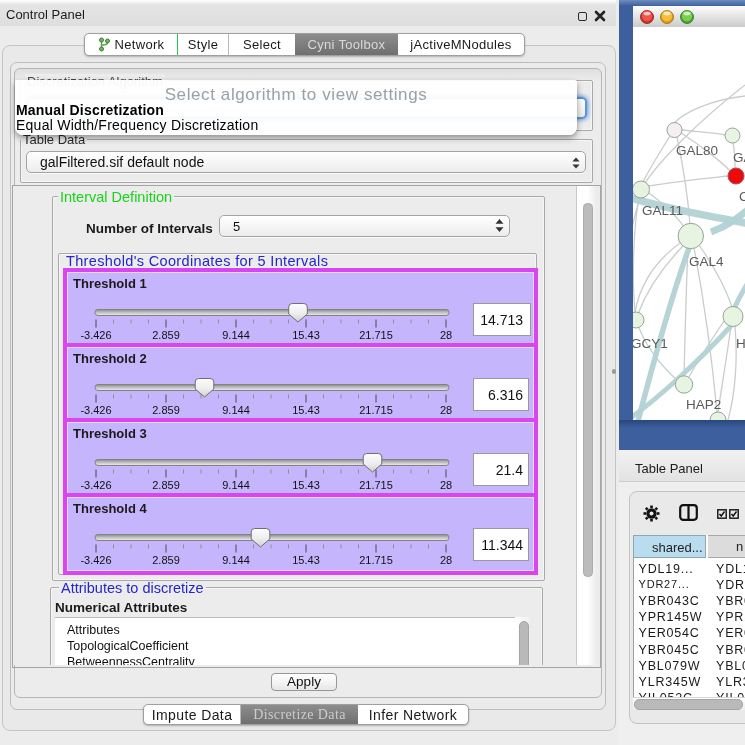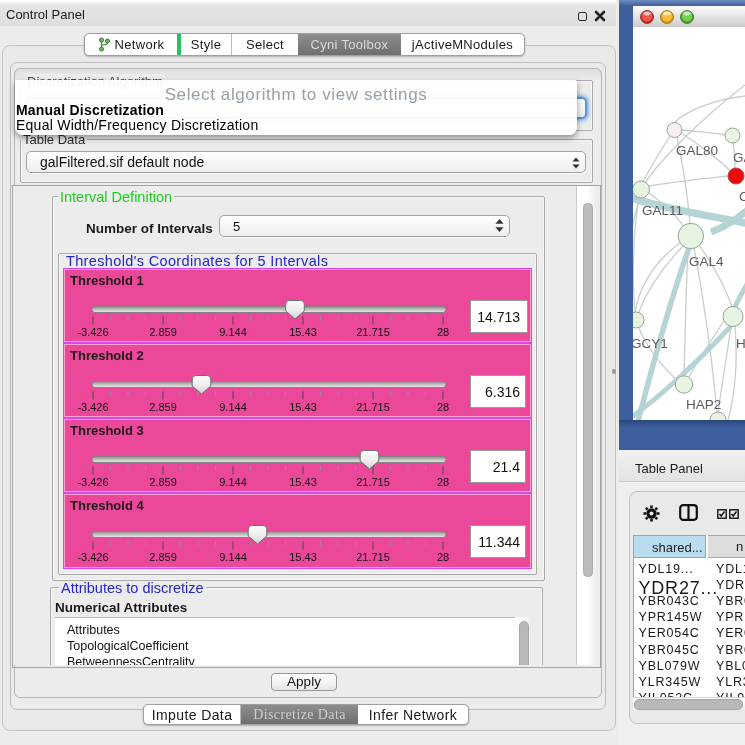--- a/index.html
+++ b/index.html
@@ -1,21 +1,21 @@
 <!DOCTYPE html>
 <html><head><meta charset="utf-8">
 <style>
 html,body{margin:0;padding:0;}
 body{width:745px;height:745px;overflow:hidden;font-family:"Liberation Sans",sans-serif;}
 .a{position:absolute;}
 .grp{position:absolute;border:1px solid #a9a9a9;border-radius:2px;box-shadow:inset 0 0 0 1px rgba(255,255,255,.55);}
 .glab{position:absolute;background:#ececec;padding:0 2px;line-height:13px;}
 .combo{position:absolute;border:1px solid #a3a3a3;border-radius:5px;background:linear-gradient(#ffffff,#f2f2f2 70%,#ececec);box-shadow:0 1px 0 rgba(255,255,255,.7);}
 .ctext{position:absolute;font-size:13.5px;color:#111;}
-.box{position:absolute;border:1px solid #d946ef;background:#ec4899;box-shadow:inset 0 0 0 1px rgba(255,255,255,.5);}
+.box{position:absolute;border:4px solid #d946ef;background:#c4b5fd;box-shadow:inset 0 0 0 1px rgba(255,255,255,.5);}
 .vbox{position:absolute;border:1px solid #9a9a9a;background:#fff;font-size:14px;color:#111;text-align:right;}
 </style></head>
 <body>
 <div class="a" style="left:0;top:0;width:745px;height:745px;background:#ececec;">
 
 <div class="a" style="left:0;top:0;width:619px;height:745px;background:#ececec;overflow:hidden;">
 <div class="a" style="left:0;top:0;width:616px;height:26px;background:linear-gradient(#ffffff,#e4e4e4 20%,#dedede);"></div>
 <div class="a" style="left:6px;top:6.5px;font-size:13px;color:#1c1c1c;">Control Panel</div>
 <div class="a" style="left:578px;top:11.5px;width:7px;height:7px;border:1.6px solid #2a2a2a;border-radius:2px;"></div>
 <svg class="a" style="left:594px;top:10px;" width="12" height="12" viewBox="0 0 12 12">
@@ -243,21 +243,21 @@
 <div class="a" style="left:54px;top:437px;font-size:12.5px;color:#111;">Attributes</div>
 <div class="a" style="left:54px;top:453px;font-size:12.5px;color:#111;">TopologicalCoefficient</div>
 <div class="a" style="left:54px;top:469px;font-size:12.5px;color:#111;">BetweennessCentrality</div>
 <div class="a" style="left:502px;top:431px;width:15px;height:60px;background:linear-gradient(to right,#ffffff,#f0f0f0);"></div>
 <div class="a" style="left:505.5px;top:435px;width:8px;height:55px;background:#b9b9b9;border:1px solid #a5a5a5;border-radius:5px 5px 0 0;"></div>
 <div class="a" style="left:563px;top:0px;width:19px;height:479px;background:linear-gradient(to right,#ffffff 55%,#ededed);border-left:1px solid #c9c9c9;"></div>
 <div class="a" style="left:569.5px;top:17px;width:8px;height:372px;background:#bcbcbc;border:0.5px solid #ababab;border-radius:4.5px;"></div>
 </div>
 <div class="a" style="left:271px;top:673px;width:64px;height:15px;border:1px solid #979797;border-radius:4px;background:linear-gradient(#ffffff,#f2f2f2 60%,#e6e6e6);text-align:center;font-size:13.5px;color:#111;padding-top:1px;line-height:14px;">Apply</div>
 <div class="a" style="left:84px;top:33px;width:439px;height:21px;border:1px solid #9f9f9f;border-radius:5px;background:#fff;box-shadow:0 1px 2px rgba(0,0,0,.25);overflow:hidden;display:flex;">
-<div style="width:92px;height:100%;border-right:4px solid #22c55e;display:flex;align-items:center;justify-content:center;font-size:13px;letter-spacing:0.3px;color:#1a1a1a;"><svg width="13" height="15" viewBox="0 0 13 15" style="margin-right:4px;">
+<div style="width:92px;height:100%;border-right:1px solid #22c55e;display:flex;align-items:center;justify-content:center;font-size:13px;letter-spacing:0.3px;color:#1a1a1a;"><svg width="13" height="15" viewBox="0 0 13 15" style="margin-right:4px;">
             <path d="M3.5 4 L3.5 11 M3.5 8 C3.5 8 9.5 8.5 9.5 5.5" stroke="#58a04e" stroke-width="1.4" fill="none"></path>
             <circle cx="3.5" cy="3" r="2" fill="#6cb95f" stroke="#3f7a37" stroke-width="1"></circle>
             <circle cx="3.5" cy="12" r="2" fill="#6cb95f" stroke="#3f7a37" stroke-width="1"></circle>
             <circle cx="9.5" cy="4" r="2" fill="#6cb95f" stroke="#3f7a37" stroke-width="1"></circle>
           </svg>Network</div>
 <div style="width:50px;height:100%;border-right:1px solid #b9b9b9;display:flex;align-items:center;justify-content:center;font-size:13px;letter-spacing:0.3px;color:#1a1a1a;">Style</div>
 <div style="width:66px;height:100%;display:flex;align-items:center;justify-content:center;font-size:13px;letter-spacing:0.3px;color:#1a1a1a;">Select</div>
 <div style="width:103px;height:100%;background:linear-gradient(#8d8d8d,#6f6f6f);display:flex;align-items:center;justify-content:center;font-size:13px;letter-spacing:0.3px;color:#d9d9d9;">Cyni Toolbox</div>
 <div style="flex:1;height:100%;display:flex;align-items:center;justify-content:center;font-size:13px;letter-spacing:0.3px;color:#1a1a1a;">jActiveMNodules</div>
 </div>
@@ -367,21 +367,21 @@
 <svg class="a" style="left:110px;top:59px;" width="10" height="10" viewBox="0 0 10 10">
         <rect x="0.8" y="0.8" width="8.4" height="8.4" fill="none" stroke="#111" stroke-width="1.4"></rect>
         <path d="M2.5 5 L4.2 7 L7.5 2.5" fill="none" stroke="#111" stroke-width="1.4"></path>
       </svg>
 <div class="a" style="left:14px;top:85px;width:112px;height:174px;background:#fff;border-left:1px solid #9e9e9e;"></div>
 <div class="a" style="left:14px;top:85px;width:73px;height:23px;background:#badcef;border:1px solid #8fa6b4;box-sizing:border-box;"></div>
       <div class="a" style="left:33px;top:90px;font-size:13px;color:#222;">shared...</div>
 <div class="a" style="left:89px;top:85px;width:37px;height:23px;background:#dcdcdc;border-top:1px solid #a8a8a8;border-bottom:1px solid #a8a8a8;box-sizing:border-box;font-size:13px;color:#222;line-height:22px;padding-left:28px;">n</div>
 <div class="a" style="left:19.5px;top:111.5px;font-size:12.5px;letter-spacing:0.8px;color:#1a1a1a;">YDL19...</div>
 <div class="a" style="left:97px;top:111.5px;font-size:12.5px;letter-spacing:0.8px;color:#1a1a1a;">YDL1</div>
-<div class="a" style="left:19.5px;top:127.7px;font-size:18px;letter-spacing:0.8px;color:#1a1a1a;">YDR27...</div>
+<div class="a" style="left:19.5px;top:127.7px;font-size:11px;letter-spacing:0.8px;color:#1a1a1a;">YDR27...</div>
 <div class="a" style="left:97px;top:127.7px;font-size:12.5px;letter-spacing:0.8px;color:#1a1a1a;">YDR2</div>
 <div class="a" style="left:19.5px;top:143.9px;font-size:12.5px;letter-spacing:0.8px;color:#1a1a1a;">YBR043C</div>
 <div class="a" style="left:97px;top:143.9px;font-size:12.5px;letter-spacing:0.8px;color:#1a1a1a;">YBR0</div>
 <div class="a" style="left:19.5px;top:160.1px;font-size:12.5px;letter-spacing:0.8px;color:#1a1a1a;">YPR145W</div>
 <div class="a" style="left:97px;top:160.1px;font-size:12.5px;letter-spacing:0.8px;color:#1a1a1a;">YPR1</div>
 <div class="a" style="left:19.5px;top:176.3px;font-size:12.5px;letter-spacing:0.8px;color:#1a1a1a;">YER054C</div>
 <div class="a" style="left:97px;top:176.3px;font-size:12.5px;letter-spacing:0.8px;color:#1a1a1a;">YER0</div>
 <div class="a" style="left:19.5px;top:192.5px;font-size:12.5px;letter-spacing:0.8px;color:#1a1a1a;">YBR045C</div>
 <div class="a" style="left:97px;top:192.5px;font-size:12.5px;letter-spacing:0.8px;color:#1a1a1a;">YBR0</div>
 <div class="a" style="left:19.5px;top:208.7px;font-size:12.5px;letter-spacing:0.8px;color:#1a1a1a;">YBL079W</div>

